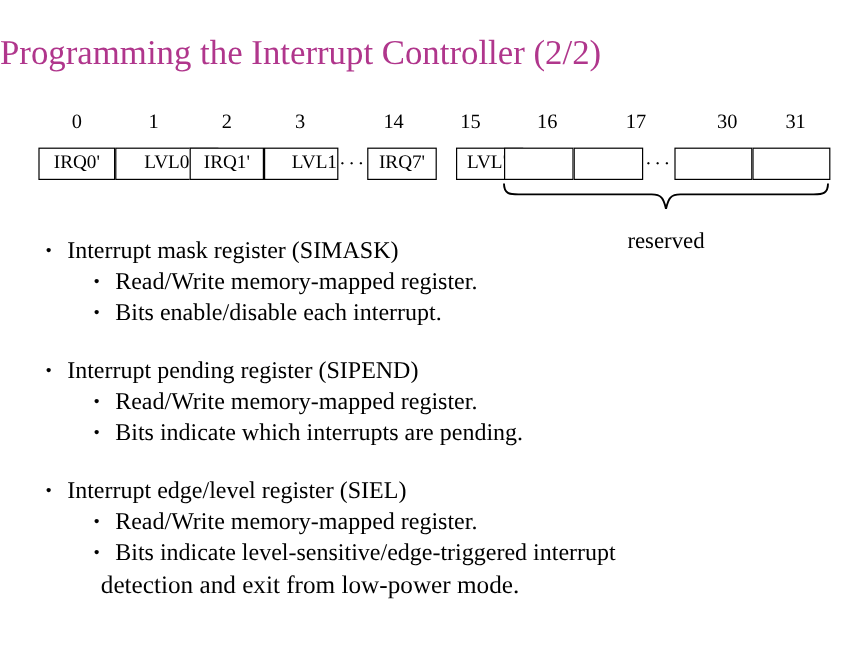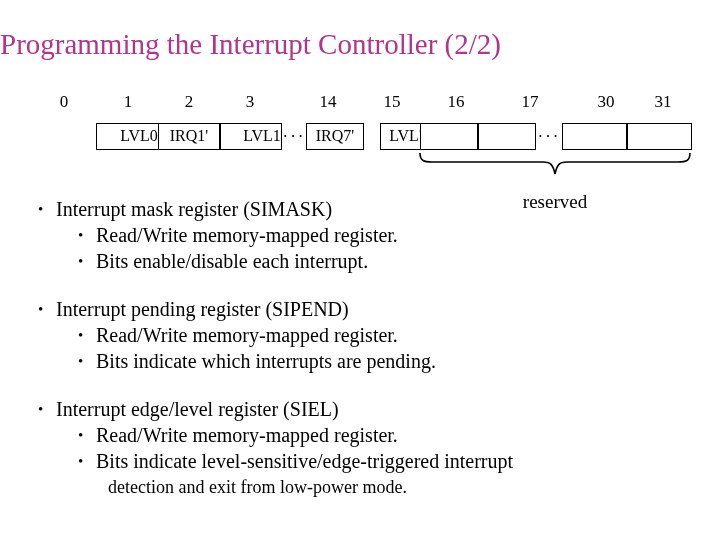--- a/index.html
+++ b/index.html
@@ -107,22 +107,22 @@
     white-space: nowrap;
   }
   .bullet-l2 {
     position: relative;
     padding-left: 96px;
     font-size: 20px;
     line-height: 26px;
     white-space: nowrap;
   }
   .bullet-cont {
-    padding-left: 108px;
-    font-size: 18px;
+    padding-left: 84px;
+    font-size: 21px;
     line-height: 26px;
     white-space: nowrap;
   }
   .bullet-l1 .dot,
   .bullet-l2 .dot {
     position: absolute;
     font-size: 15px;
     line-height: 26px;
   }
   .bullet-l1 .dot { left: 38px; }
@@ -139,20 +139,21 @@
   <div class="bit-label" style="left:96px;  width:64px;">1</div>
   <div class="bit-label" style="left:157px; width:64px;">2</div>
   <div class="bit-label" style="left:218px; width:64px;">3</div>
   <div class="bit-label" style="left:296px; width:64px;">14</div>
   <div class="bit-label" style="left:360px; width:64px;">15</div>
   <div class="bit-label" style="left:424px; width:64px;">16</div>
   <div class="bit-label" style="left:498px; width:64px;">17</div>
   <div class="bit-label" style="left:574px; width:64px;">30</div>
   <div class="bit-label" style="left:631px; width:64px;">31</div>
 
+  <div class="bit-cell joined-right" style="left:32px;  width:64px;">IRQ0'</div>
   <div class="bit-cell joined-left joined-right" style="left:96px;  width:86px;">LVL0</div>
   <div class="bit-cell joined-left joined-right" style="left:158px; width:62px;">IRQ1'</div>
   <div class="bit-cell joined-left" style="left:220px; width:62px;padding-left:22px;">LVL1</div>
 
   <div class="gap-dots" style="left:282px; width:24px;">···</div>
 
   <div class="bit-cell joined-right" style="left:306px; width:58px;">IRQ7'</div>
   <div class="bit-cell joined-left joined-right" style="left:380px; width:56px;">LVL7</div>
   <div class="bit-cell joined-left joined-right" style="left:420px; width:58px;"></div>
   <div class="bit-cell joined-left" style="left:478px; width:58px;"></div>

